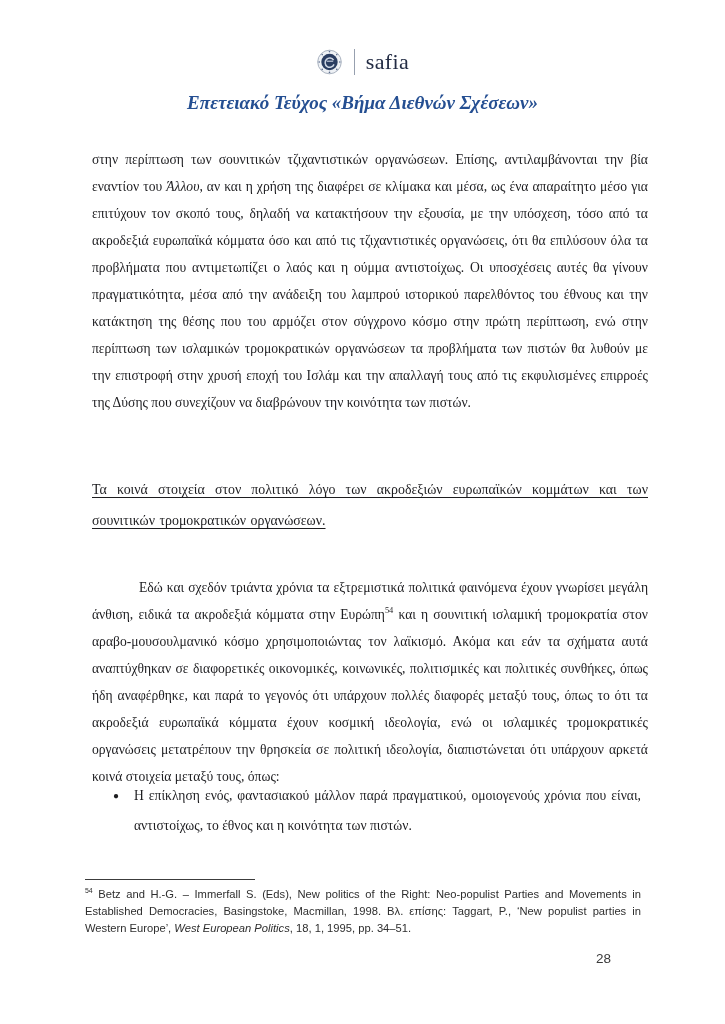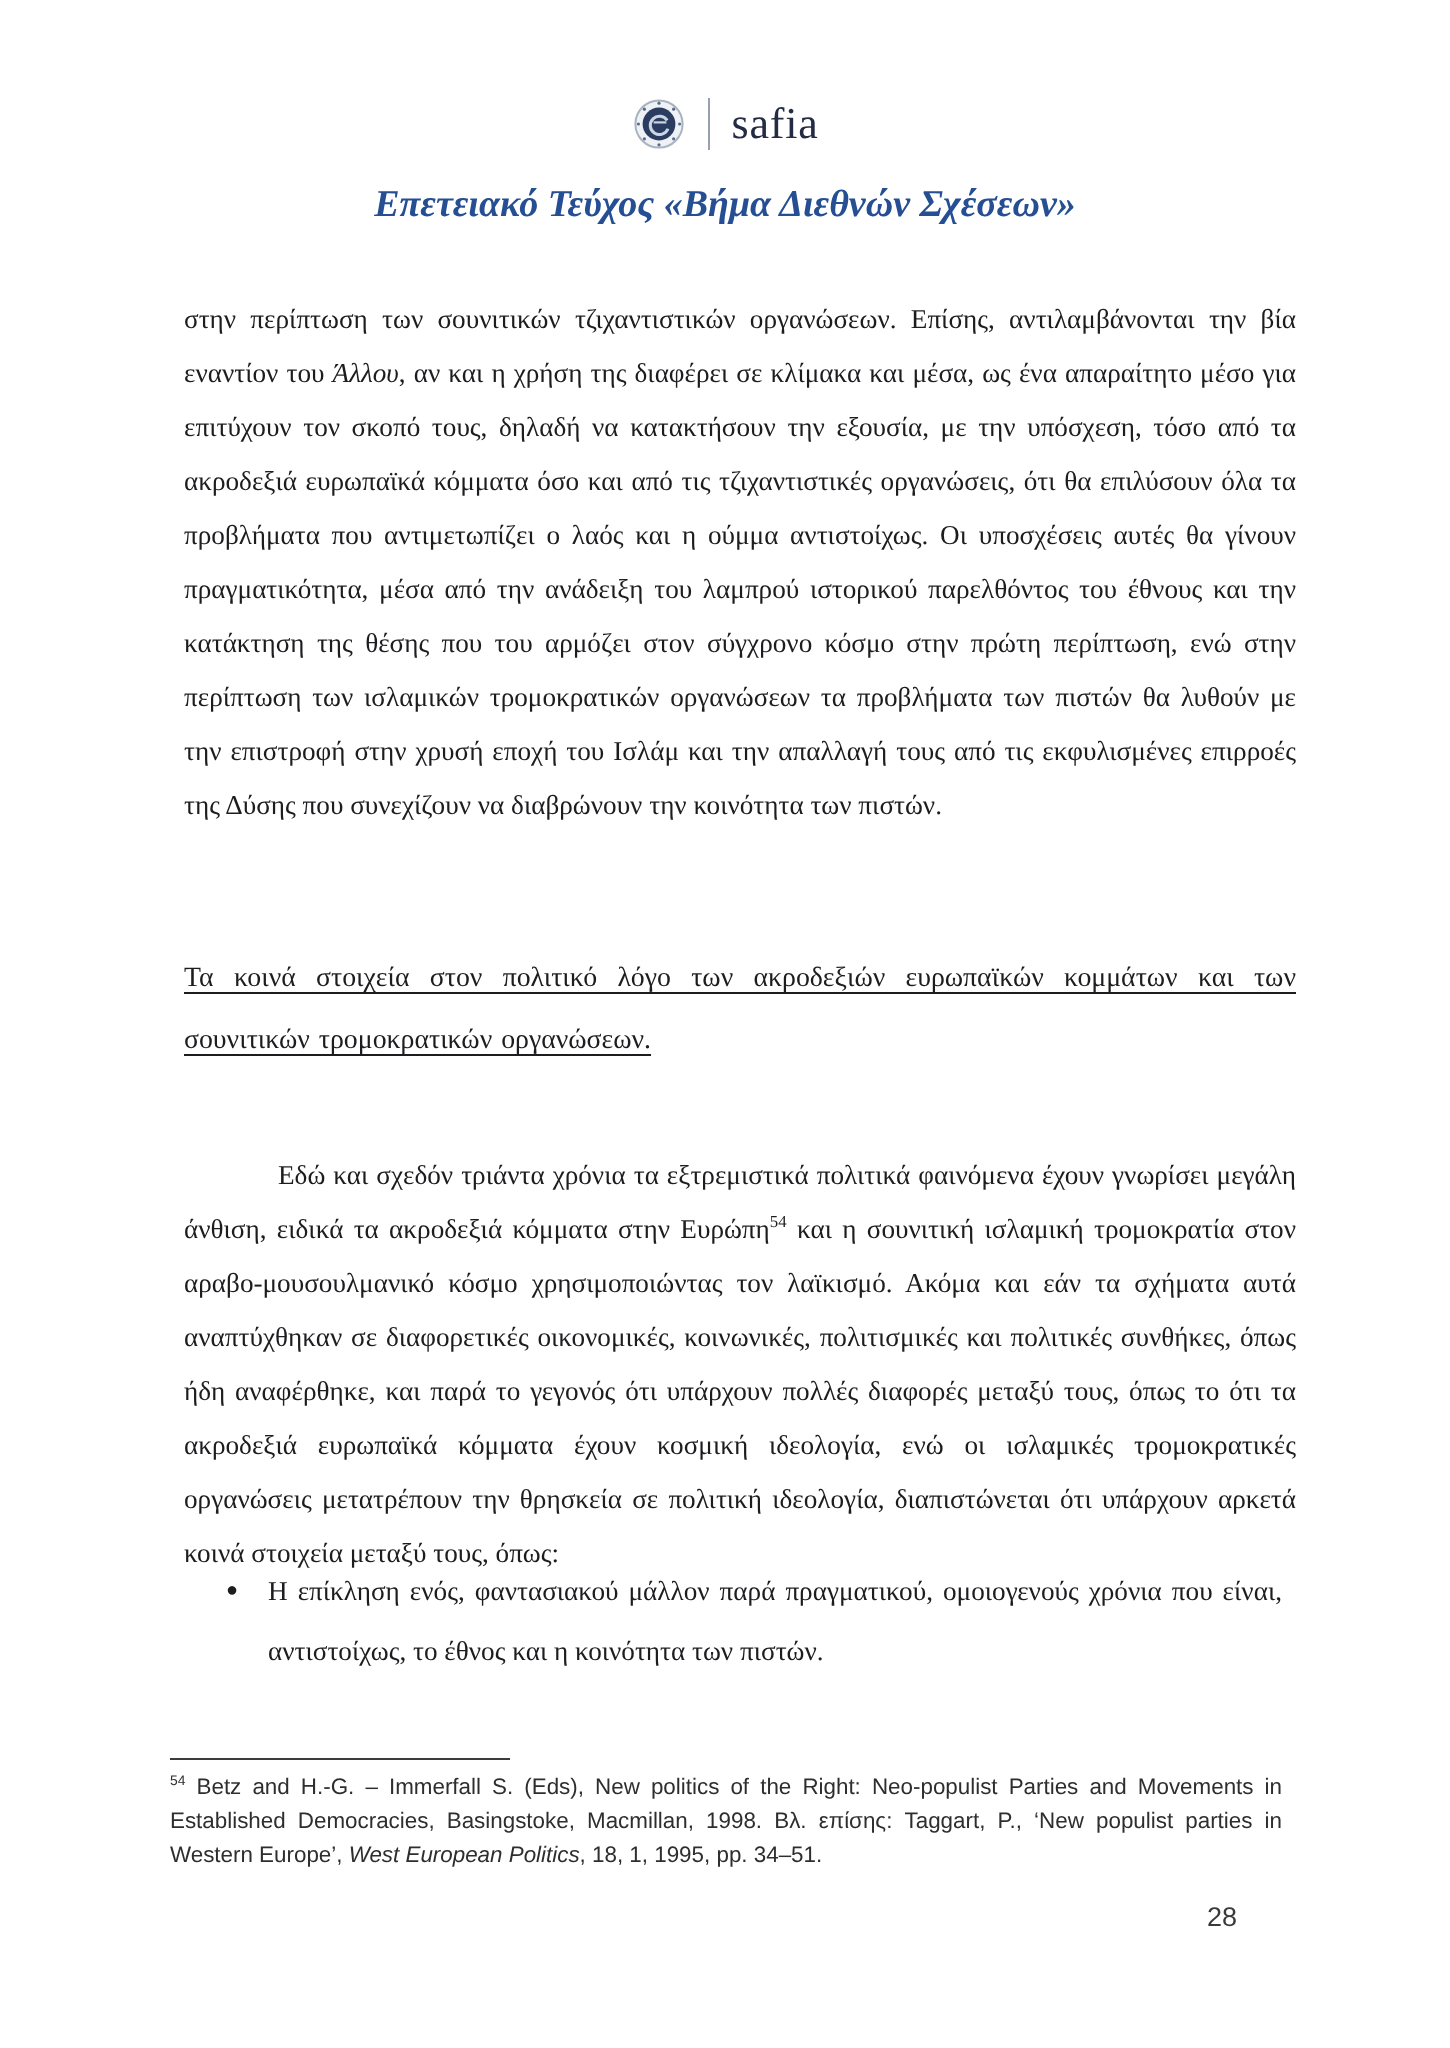--- a/index.html
+++ b/index.html
@@ -67,23 +67,23 @@
     line-height: 17px;
     text-align: justify;
     color: #2e2e2e;
   }
   .footnote-rule { width: 170px; border-top: 1.4px solid #3c3c3c; margin-bottom: 6px; }
   .footnote-text { margin: 0; }
 
   .page-number {
     position: absolute;
     top: 951px;
-    left: 588px;
+    left: 565px;
     width: 46px;
-    text-align: center;
+    text-align: right;
     font-family: "Liberation Sans", sans-serif;
     font-size: 13.5px;
     color: #3a3a3a;
   }
 </style>
 </head>
 <body>
 
 <div class="page">
 

